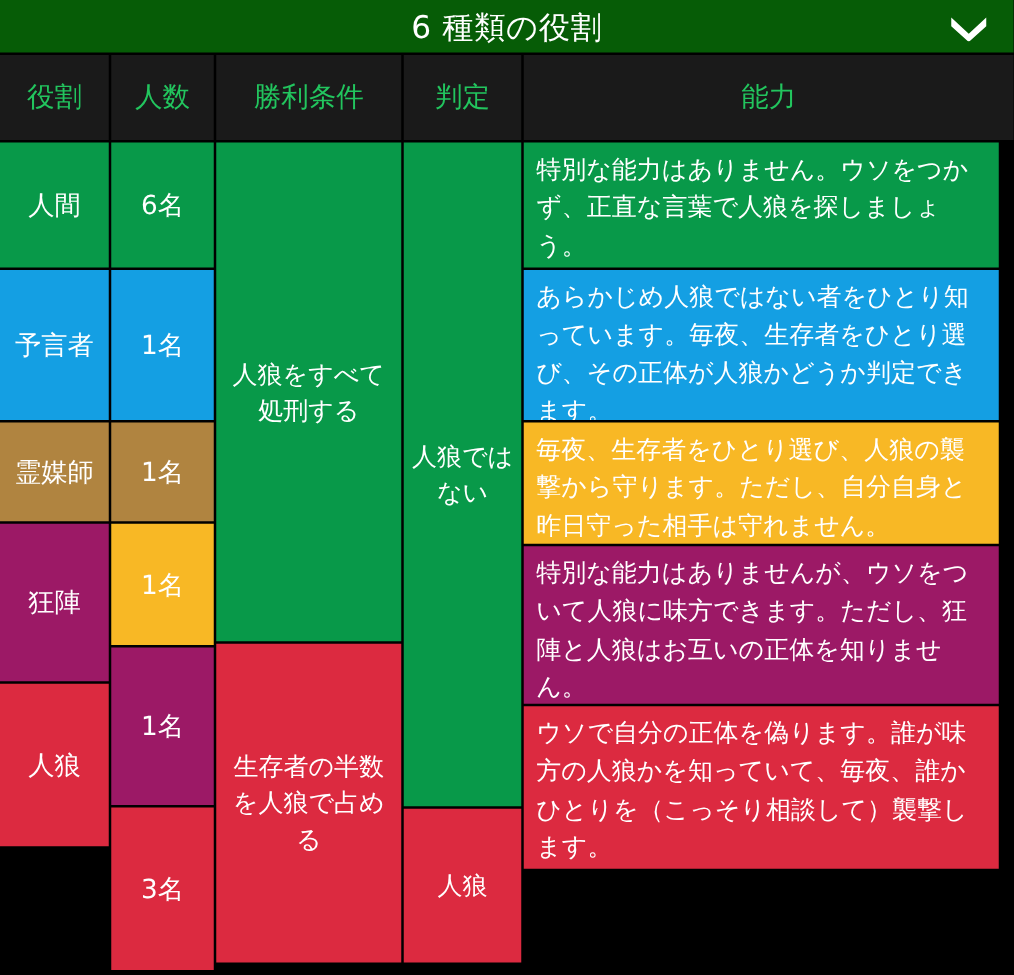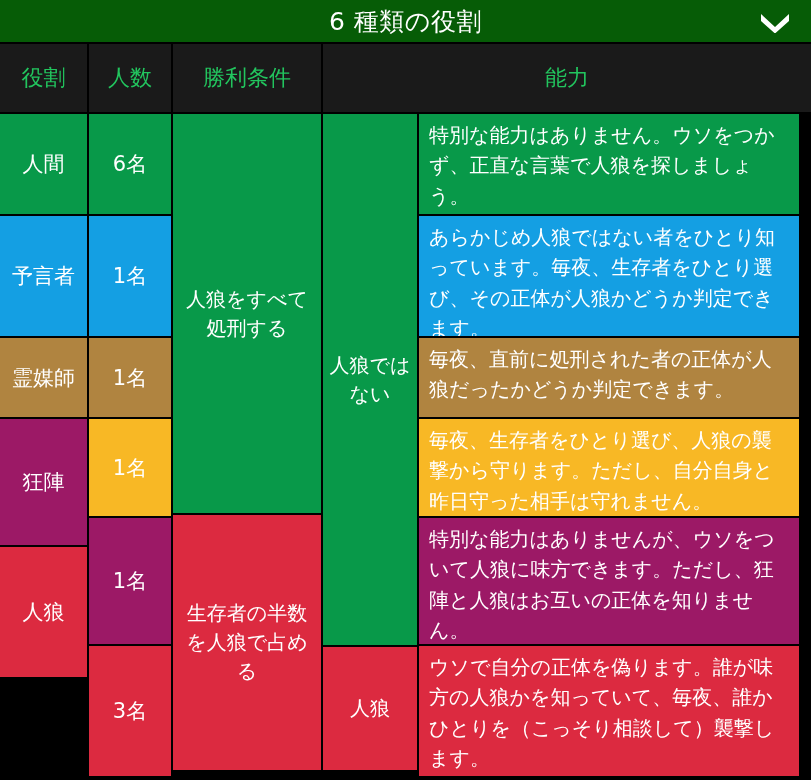--- a/index.html
+++ b/index.html
@@ -150,20 +150,21 @@
       </svg>
     </div>
   </div>
 
   <div class="table">
 
     <div class="thead">
       <div class="th c-role">役割</div>
       <div class="th c-count">人数</div>
       <div class="th c-win">勝利条件</div>
+      <div class="th c-judge">判定</div>
       <div class="th c-ability">能力</div>
     </div>
 
     <div class="tbody">
 
       <div class="colstack c-role">
         <div class="cell cell-role h-0" style="background-color: rgb(8, 153, 73); text-align: center;">人間</div>
         <div class="cell cell-role h-1" style="background-color: rgb(20, 159, 227);">予言者</div>
         <div class="cell cell-role h-2" style="background-color: rgb(176, 132, 64);">霊媒師</div>
         <div class="cell cell-role h-4" style="background-color: rgb(156, 25, 102);">狂陣</div>
@@ -185,21 +186,20 @@
       </div>
 
       <div class="colstack c-judge">
         <div class="cell cell-judge j-0" style="background-color: rgb(8, 153, 73);">人狼ではない</div>
         <div class="cell cell-judge j-1" style="background-color: rgb(220, 42, 64);">人狼</div>
       </div>
 
       <div class="colstack c-ability">
         <div class="cell cell-ability h-0" style="background-color: rgb(8, 153, 73);">特別な能力はありません。ウソをつかず、正直な言葉で人狼を探しましょう。</div>
         <div class="cell cell-ability h-1" style="background-color: rgb(20, 159, 227);">あらかじめ人狼ではない者をひとり知っています。毎夜、生存者をひとり選び、その正体が人狼かどうか判定できます。</div>
-        <div class="cell cell-ability h-2" style="background-color: rgb(176, 132, 64);">毎夜、直前に処刑された者の正体が人狼だったかどうか判定できます。</div>
         <div class="cell cell-ability h-3" style="background-color: rgb(248, 184, 37);">毎夜、生存者をひとり選び、人狼の襲撃から守ります。ただし、自分自身と昨日守った相手は守れません。</div>
         <div class="cell cell-ability h-4" style="background-color: rgb(156, 25, 102);">特別な能力はありませんが、ウソをついて人狼に味方できます。ただし、狂陣と人狼はお互いの正体を知りません。</div>
         <div class="cell cell-ability h-5" style="background-color: rgb(220, 42, 64);">ウソで自分の正体を偽ります。誰が味方の人狼かを知っていて、毎夜、誰かひとりを（こっそり相談して）襲撃します。</div>
       </div>
 
     </div>
   </div>
 </div>
 
 </body></html>

